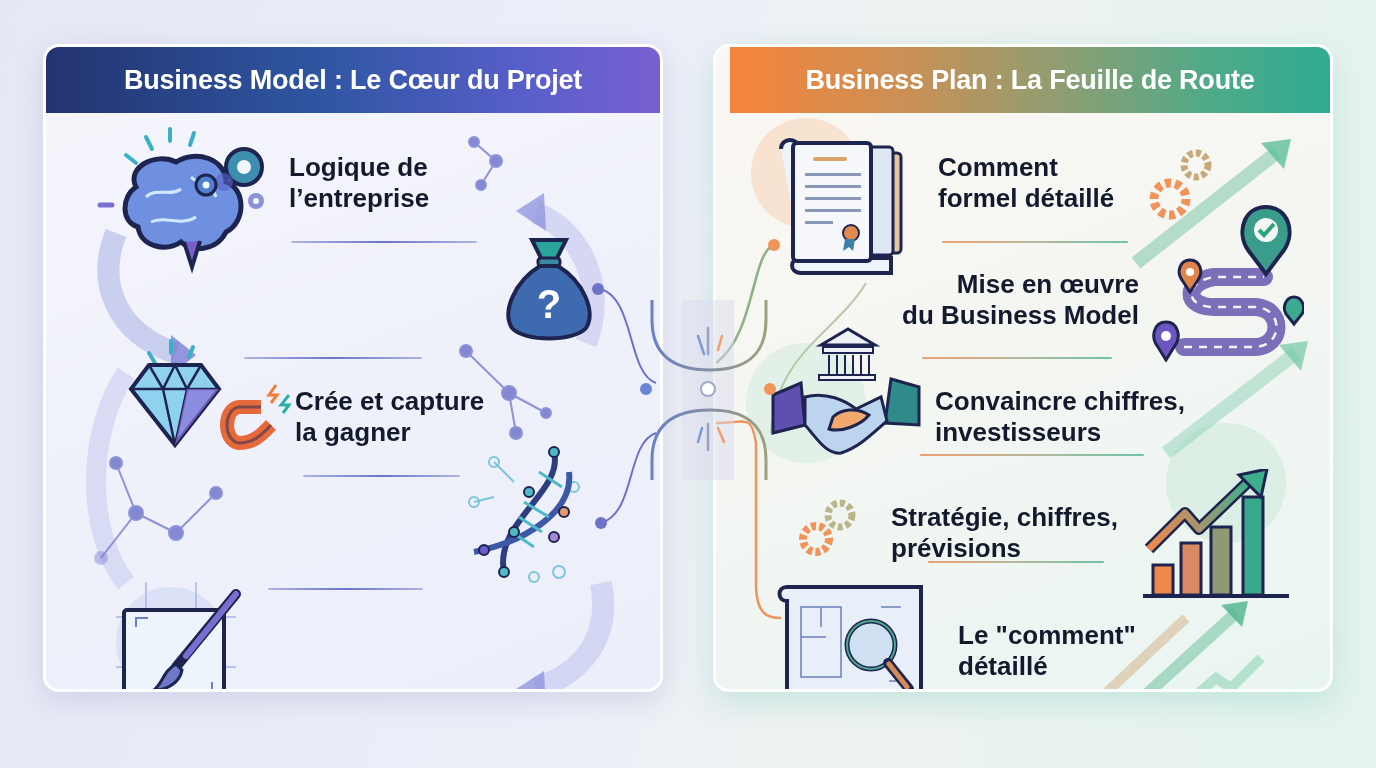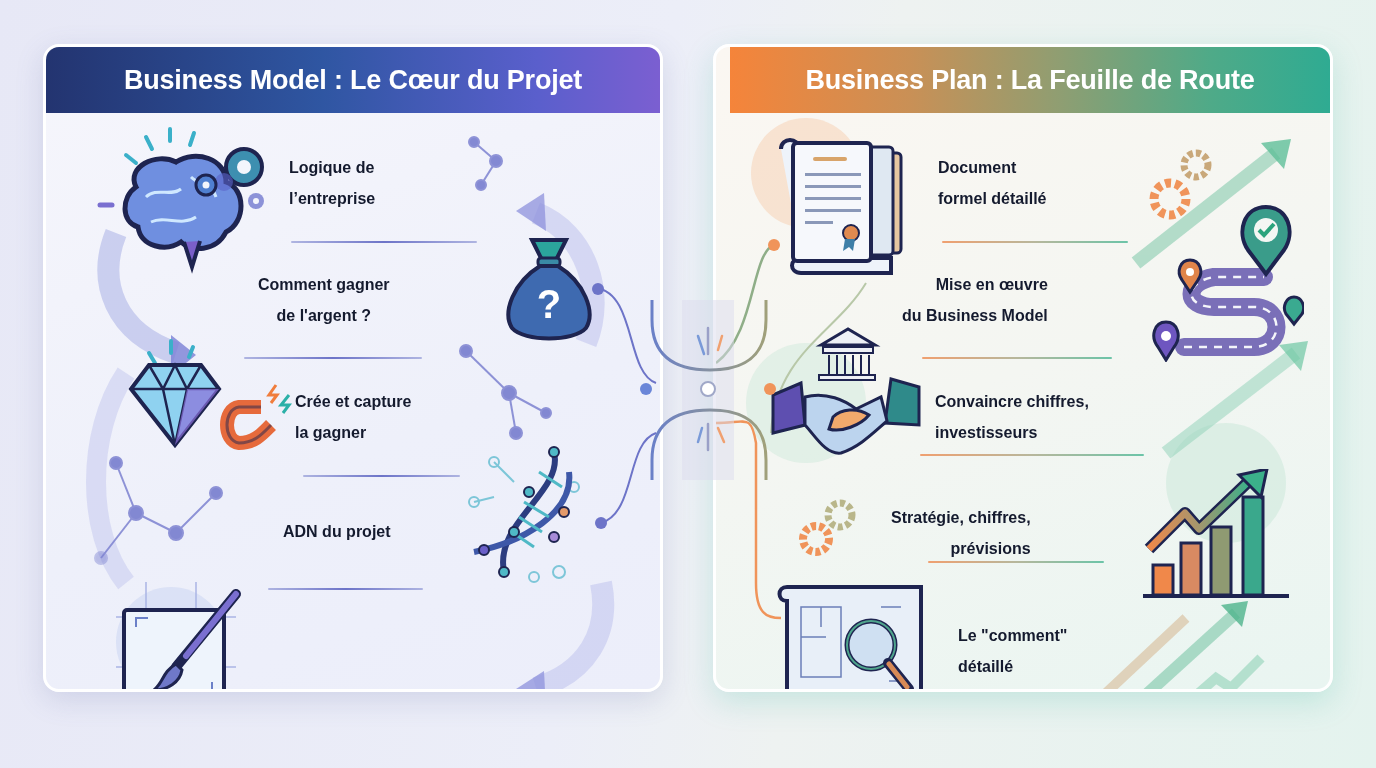--- a/index.html
+++ b/index.html
@@ -25,21 +25,21 @@
   .panel-header {
     height: 66px;
     display: flex; align-items: center; justify-content: center;
     color: #ffffff; font-weight: 700; font-size: 27px; letter-spacing: -0.2px;
   }
   .left .panel-header { background: linear-gradient(90deg, #233470 0%, #2f56a2 45%, #5a5fcc 80%, #7b5fd1 100%); }
   .right .panel-header { background: linear-gradient(90deg, #f5843a 0%, #c99056 30%, #8f9e72 55%, #4faa88 80%, #2fab92 100%); margin-left: 14px; }
 
   .item-text {
     position: absolute;
-    font-weight: 700; font-size: 16px; line-height: 31px; color: #141a2e;
+    font-weight: 700; font-size: 26px; line-height: 31px; color: #141a2e;
     white-space: pre-line;
   }
   .divider { position: absolute; height: 2px; border-radius: 2px; }
   .left .divider { background: linear-gradient(90deg, rgba(110,120,200,0.5), #6d74c8, rgba(110,120,200,0.5)); }
   .right .divider { background: linear-gradient(90deg, #f0a070, #b7b79c, #6cc4a8); }
 
   .icon { position: absolute; }
   .connector { position: absolute; left: 600px; top: 300px; width: 176px; height: 180px; pointer-events: none; }
   .bg-deco { position: absolute; pointer-events: none; }
 </style>
@@ -103,22 +103,20 @@
     <circle cx="128" cy="55" r="9" fill="#5a62c8" opacity="0.6"></circle>
     <circle cx="110" cy="58" r="10" fill="#4f7fd0" stroke="#1e2450" stroke-width="3"></circle>
       <circle cx="110" cy="58" r="3.5" fill="#f3f5fc"></circle>
     <circle cx="160" cy="74" r="8" fill="#8c92d8"></circle>
       <circle cx="160" cy="74" r="3" fill="#f3f5fc"></circle>
   </svg>
   <div class="item-text" style="left:243px;top:105px">Logique de
 l’entreprise</div>
   <div class="divider" style="left:245px;top:194px;width:186px"></div>
 
-  <div class="item-text" style="left:212px;top:222px;text-align:center">Comment gagner
-de l'argent ?</div>
   <svg class="icon" style="left:448px;top:185px" width="110" height="110" viewBox="0 0 110 110">
     <path d="M38 8 L 72 8 L 62 28 L 48 28 Z" fill="#2ba59c" stroke="#1e2450" stroke-width="4"></path>
     <rect x="44" y="26" width="22" height="8" rx="3" fill="#3a8aa6" stroke="#1e2450" stroke-width="3"></rect>
     <path d="M46 34 C 20 50, 8 80, 18 96 C 30 110, 80 110, 92 96 C 102 80, 90 50, 64 34 Z" fill="#3e6ab0" stroke="#1e2450" stroke-width="4"></path>
     <text x="55" y="86" text-anchor="middle" font-family="Liberation Sans, sans-serif" font-weight="700" font-size="40" fill="#ffffff">?</text>
   </svg>
   <div class="divider" style="left:198px;top:310px;width:178px"></div>
 
   <svg class="icon" style="left:65px;top:290px" width="190" height="130" viewBox="0 0 190 130">
     <g stroke="#3bb0c9" stroke-width="4" stroke-linecap="round">
@@ -131,21 +129,20 @@
     <path d="M76 52 L 108 52 L 64 108 Z" fill="#8a6fd8" opacity="0.7"></path>
     <path d="M150 70 L 128 70 C 112 72, 112 104, 128 106 C 144 106, 152 96, 160 88" fill="none" stroke="#e66a3c" stroke-width="14"></path>
     <path d="M150 70 L 128 70 C 112 72, 112 104, 128 106 C 144 106, 152 96, 160 88" fill="none" stroke="#1e2450" stroke-width="3" opacity="0.5"></path>
     <path d="M165 48 L 158 58 L 166 58 L 160 66" stroke="#f07d3c" stroke-width="3" fill="none"></path>
     <path d="M178 58 L 170 68 L 178 68 L 172 76" stroke="#2bb0a8" stroke-width="3" fill="none"></path>
   </svg>
   <div class="item-text" style="left:249px;top:339px">Crée et capture
 la gagner</div>
   <div class="divider" style="left:257px;top:428px;width:157px"></div>
 
-  <div class="item-text" style="left:237px;top:469px">ADN du projet</div>
   <svg class="icon" style="left:408px;top:385px" width="140" height="170" viewBox="0 0 140 170">
     <g stroke="#7dc6d8" stroke-width="2" fill="none">
       <circle cx="40" cy="30" r="5"></circle>
         <circle cx="20" cy="70" r="5"></circle>
         <circle cx="120" cy="55" r="5"></circle>
         <circle cx="80" cy="145" r="5"></circle>
         <circle cx="105" cy="140" r="6"></circle>
       <line x1="40" y1="30" x2="60" y2="50"></line>
         <line x1="20" y1="70" x2="40" y2="65"></line>
     </g>
@@ -216,21 +213,21 @@
     <g fill="#8a98b8">
         <rect x="34" y="40" width="56" height="3"></rect>
         <rect x="34" y="52" width="56" height="3"></rect>
         <rect x="34" y="64" width="56" height="3"></rect>
         <rect x="34" y="76" width="56" height="3"></rect>
         <rect x="34" y="88" width="28" height="3"></rect>
       </g>
     <circle cx="80" cy="100" r="8" fill="#e08a50" stroke="#1e2450" stroke-width="2"></circle>
     <path d="M74 106 L 72 118 L 78 114 L 82 118 L 84 106" fill="#3e7fa8"></path>
   </svg>
-  <div class="item-text" style="left:222px;top:105px">Document
+  <div class="item-text" style="left:222px;top:105px">Comment
 formel détaillé</div>
   <svg class="icon" style="left:430px;top:100px" width="70" height="80" viewBox="0 0 70 80">
     <circle cx="50" cy="18" r="12" fill="none" stroke="#c9a87a" stroke-width="7" stroke-dasharray="5 3"></circle>
     <circle cx="24" cy="52" r="16" fill="none" stroke="#f0945a" stroke-width="9" stroke-dasharray="6 4"></circle>
   </svg>
   <div class="divider" style="left:226px;top:194px;width:186px"></div>
 
   <div class="item-text" style="left:186px;top:222px;text-align:right">Mise en œuvre
 du Business Model</div>
   <svg class="icon" style="left:428px;top:155px" width="160" height="160" viewBox="0 0 160 160">
@@ -265,21 +262,21 @@
     <path d="M62 92 C 70 84, 86 82, 98 90 C 90 100, 70 108, 58 104 Z" fill="#f2a96c" stroke="#1e2450" stroke-width="3"></path>
   </svg>
   <div class="item-text" style="left:219px;top:339px">Convaincre chiffres,
 investisseurs</div>
   <div class="divider" style="left:204px;top:407px;width:224px"></div>
 
   <svg class="icon" style="left:78px;top:448px" width="70" height="70" viewBox="0 0 70 70">
     <circle cx="46" cy="20" r="12" fill="none" stroke="#b9b68a" stroke-width="7" stroke-dasharray="5 3"></circle>
     <circle cx="22" cy="44" r="13" fill="none" stroke="#f0945a" stroke-width="8" stroke-dasharray="5 3"></circle>
   </svg>
-  <div class="item-text" style="left:175px;top:455px;text-align:right">Stratégie, chiffres,
+  <div class="item-text" style="left:175px;top:455px;text-align:left">Stratégie, chiffres,
 prévisions</div>
   <svg class="icon" style="left:425px;top:422px" width="160" height="150" viewBox="0 0 160 150">
     <defs>
       <linearGradient id="barg" x1="0" y1="0" x2="1" y2="0">
           <stop offset="0" stop-color="#f0884a"></stop>
           <stop offset="0.5" stop-color="#a3966e"></stop>
           <stop offset="1" stop-color="#3bb08a"></stop>
         </linearGradient>
     </defs>
     <rect x="12" y="96" width="20" height="30" fill="#f0884a" stroke="#1e2450" stroke-width="3"></rect>

